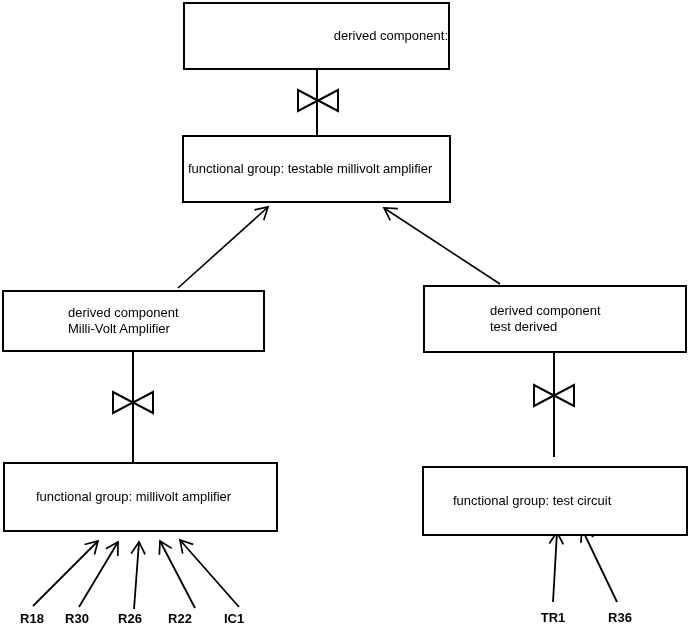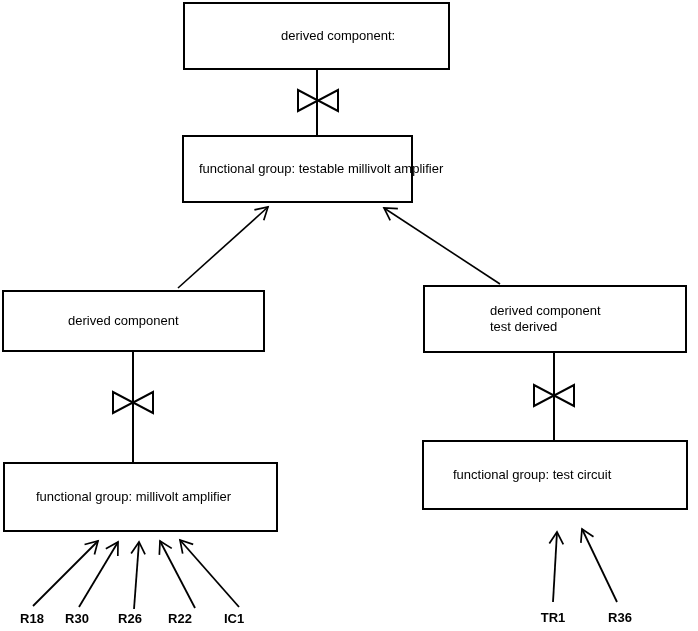--- a/index.html
+++ b/index.html
@@ -43,26 +43,26 @@
     width: 44px;
     text-align: center;
     font-size: 13px;
     line-height: 16px;
     color: #000000;
     z-index: 2;
     white-space: nowrap;
     font-weight: bold;
   }
   
-  #box-top-derived   { left: 183px; top: 2px;   width: 267px; height: 68px; padding-left: 96px; }
-  #box-fg-testable   { left: 182px; top: 135px; width: 231px; height: 68px; padding-left: 15px;  }
+  #box-top-derived   { left: 183px; top: 2px;   width: 267px; height: 68px; padding-left: 96px; align-items: flex-end; }
+  #box-fg-testable   { left: 182px; top: 135px; width: 269px; height: 68px; padding-left: 4px;  }
   #box-derived-mva   { left: 2px;   top: 290px; width: 263px; height: 62px; padding-left: 64px; }
   #box-derived-tc    { left: 423px; top: 285px; width: 264px; height: 68px; padding-left: 65px; }
   #box-fg-mva        { left: 3px;   top: 462px; width: 275px; height: 70px; padding-left: 31px; }
-  #box-fg-tc         { left: 422px; top: 440px; width: 266px; height: 70px; padding-left: 29px; }
+  #box-fg-tc         { left: 422px; top: 466px; width: 266px; height: 70px; padding-left: 29px; }
   
   #label-r18 { left: 10px;  top: 611px; }
   #label-r30 { left: 55px;  top: 611px; }
   #label-r26 { left: 108px; top: 611px; }
   #label-r22 { left: 158px; top: 611px; }
   #label-ic1 { left: 212px; top: 611px; }
   #label-tr1 { left: 531px; top: 610px; }
   #label-r36 { left: 598px; top: 610px; }
 </style>
 </head>
@@ -135,20 +135,21 @@
   <div class="box" id="box-top-derived">
     <span class="line">derived component:</span>
   </div>
 
   <div class="box" id="box-fg-testable">
     <span class="line">functional group: testable millivolt amplifier</span>
   </div>
 
   <div class="box" id="box-derived-mva">
     <span class="line">derived component</span>
+    <span class="line">Milli-Volt Amplifier</span>
   </div>
 
   <div class="box" id="box-derived-tc">
     <span class="line">derived component</span>
     <span class="line">test derived</span>
   </div>
 
   <div class="box" id="box-fg-mva">
     <span class="line">functional group: millivolt amplifier</span>
   </div>

